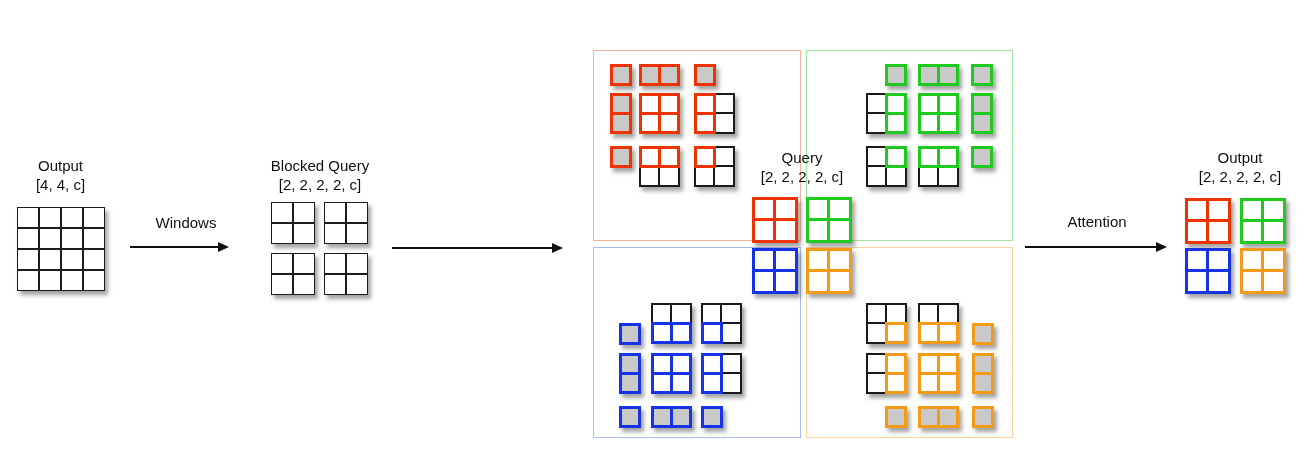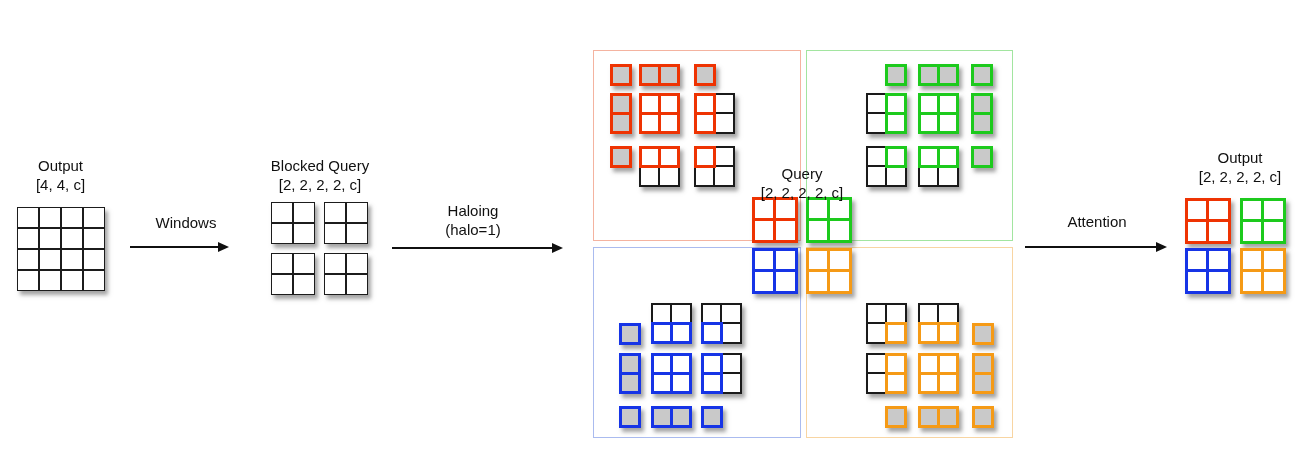--- a/index.html
+++ b/index.html
@@ -87,24 +87,20 @@
       <i></i>
       <i></i>
     </div>
   <div class="blk2 shadow" style="left:324px;top:253px">
       <i></i>
       <i></i>
       <i></i>
       <i></i>
     </div>
 
-  <div class="arrow-label" style="left:413px;top:201px;width:120px">
-    <div>Haloing</div>
-    <div>(halo=1)</div>
-  </div>
   <div class="aline" style="left:392px;top:247px;width:160px"></div>
   <div class="ahead" style="left:552px;top:243px"></div>
 
 
   <div class="nwbox" style="left: 593px; top: 50px; width: 208px; height: 191px; border-color: rgb(244, 179, 160);">
       <div class="hc gray shadow" style="left: 16px; top: 13px; border-color: rgb(238, 51, 2);"></div>
       <div class="grp pairh" style="left: 45px; top: 13px;">
         <div class="hc gray" style="left: 0px; top: 0px; border-color: rgb(238, 51, 2); z-index: 2;"></div>
         <div class="hc gray" style="left: 19px; top: 0px; border-color: rgb(238, 51, 2); z-index: 2;"></div>
       </div>
@@ -244,21 +240,21 @@
         <div class="hc gray" style="left: 0px; top: 19px; border-color: rgb(245, 154, 22); z-index: 2;"></div>
       </div>
       <div class="hc gray shadow" style="left: 78px; top: 158px; border-color: rgb(245, 154, 22);"></div>
       <div class="grp pairh" style="left: 111px; top: 158px;">
         <div class="hc gray" style="left: 0px; top: 0px; border-color: rgb(245, 154, 22); z-index: 2;"></div>
         <div class="hc gray" style="left: 19px; top: 0px; border-color: rgb(245, 154, 22); z-index: 2;"></div>
       </div>
       <div class="hc gray shadow" style="left: 165px; top: 158px; border-color: rgb(245, 154, 22);"></div>
     </div>
 
-  <div class="stage-label" style="left:727px;top:164px;width:150px;z-index:5">
+  <div class="stage-label" style="left:727px;top:148px;width:150px;z-index:5">
     <div>Query</div>
     <div>[2, 2, 2, 2, c]</div>
   </div>
   <div class="cgrid" style="left:752px;top:197px;z-index:4">
       <i style="border-color: rgb(238, 51, 2);"></i>
       <i style="border-color: rgb(238, 51, 2);"></i>
       <i style="border-color: rgb(238, 51, 2);"></i>
       <i style="border-color: rgb(238, 51, 2);"></i>
     </div>
   <div class="cgrid" style="left:806px;top:197px;z-index:4">

